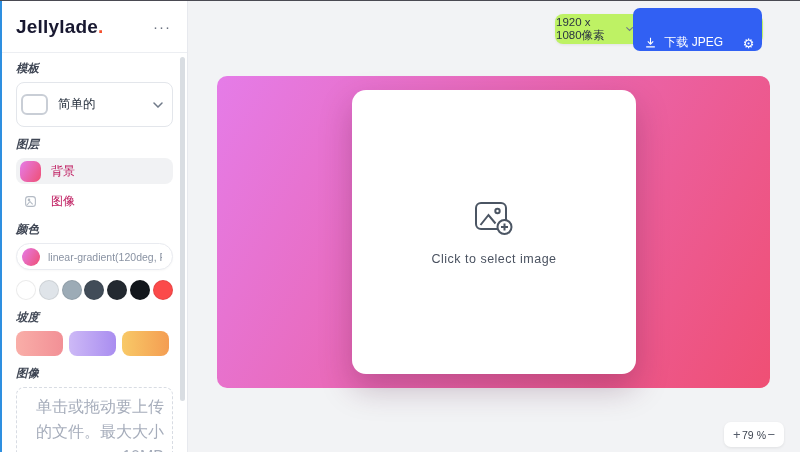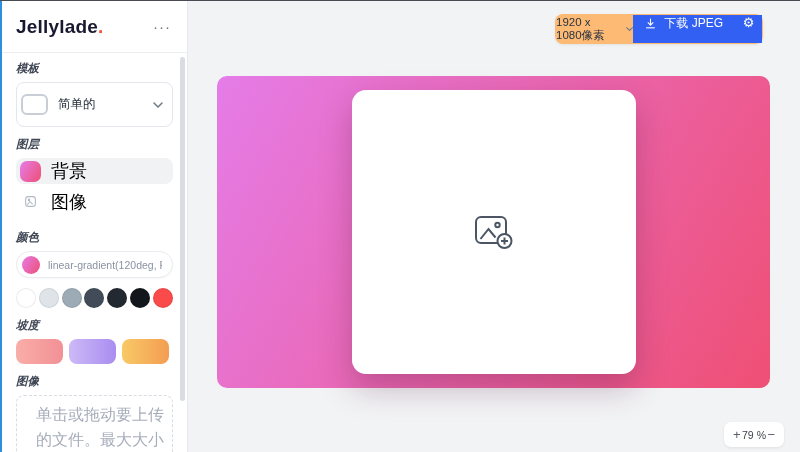--- a/index.html
+++ b/index.html
@@ -37,21 +37,21 @@
   }
   .tpl-swatch { width:27px; height:21px; background:#fff; border:2px solid #c9ced6; border-radius:6px; flex:none; }
   .tpl-text { flex:1; font-size:12.5px; color:#1f2937; }
 
   .layer-row {
     display:flex; align-items:center; gap:10px; height:25px;
     border-radius:8px; padding:0 4px; margin-bottom:5px; cursor:pointer;
   }
   .layer-row.selected { background:#f1f2f4; height:26px; }
   .layer-swatch { width:21px; height:21px; border-radius:7px; flex:none; }
-  .layer-label { font-size:18px; color:#000000; }
+  .layer-label { font-size:12px; color:#be185d; }
   .layer-icon-box { width:21px; display:flex; justify-content:center; }
 
   .color-pill {
     display:flex; align-items:center; gap:8px; height:27px;
     border:1px solid #e9ebf0; border-radius:15px; padding:0 10px 0 5px;
     background:#fff; cursor:pointer; box-shadow:0 1px 2px rgba(0,0,0,.03);
   }
   .color-dot { width:18px; height:18px; border-radius:50%; flex:none; }
   .color-text { flex:1; font-size:10.5px; color:#8a93a3; white-space:nowrap; overflow:hidden; }
 
@@ -69,25 +69,25 @@
   .link-row {
     display:flex; align-items:center; height:26px;
     border:1px solid #e7e9ee; border-radius:8px; padding:0 10px; background:#fff;
   }
 
   .sb-scrollbar { position:absolute; right:2px; top:56px; width:5px; height:344px; background:#d9dde2; border-radius:3px; }
 
   
   .toolbar {
     position:absolute; top:13px; left:555px; width:208px; height:30px;
-    background:#fdba74; border-radius:8px; display:flex; align-items:center;
+    background:#bef264; border-radius:8px; display:flex; align-items:center;
     box-shadow:0 1px 3px rgba(0,0,0,.07); z-index:30; padding:0 1px;
   }
   .size-select { flex:1; display:flex; align-items:center; justify-content:center; gap:8px; font-size:11.5px; color:#2a3342; cursor:pointer; }
-  .dl-group { height:28px; border-radius:0; display:flex; align-items:flex-start; color:#fff; overflow:hidden; flex:none; }
+  .dl-group { height:43px; border-radius:7px; display:flex; align-items:flex-end; color:#fff; overflow:hidden; flex:none; }
   .dl-main { display:flex; align-items:center; gap:7px; padding:0 11px; font-size:12px; cursor:pointer; border:none; background:transparent; color:#fff; font-family:inherit; }
   .dl-divider { width:1px; background:rgba(255,255,255,.28); }
   .gear-btn { width:27px; display:flex; align-items:center; justify-content:center; cursor:pointer; border:none; background:transparent; color:#fff; font-size:13px; }
 
   
   .canvas {
     position:absolute; left:217px; top:75px; width:553px; height:312px;
     border-radius:10px;
   }
   .ph-card {
@@ -140,21 +140,21 @@
       <span class="layer-icon-box">
         <svg width="13" height="13" viewBox="0 0 24 24" fill="none" stroke="#b3bac4" stroke-width="2">
             <rect x="3" y="3" width="18" height="18" rx="5"></rect>
             <circle cx="9.2" cy="9" r="1.4"></circle>
             <path d="M5.5 18.5 l5.5-6.5 5 5.5"></path>
           </svg>
       </span>
       <span class="layer-label">图像</span>
     </div>
 
-    <div class="sec-label" style="margin-top:16px">颜色</div>
+    <div class="sec-label" style="margin-top:8px">颜色</div>
     <div class="color-pill">
       <span class="color-dot" style="background: linear-gradient(120deg, rgb(229, 124, 232), rgb(239, 79, 116));"></span>
       <span class="color-text">linear-gradient(120deg, RGBA</span>
     </div>
     <div class="swatch-row">
       <span class="swatch" style="background: rgb(255, 255, 255);"></span>
       <span class="swatch" style="background: rgb(223, 228, 233);"></span>
       <span class="swatch" style="background: rgb(156, 171, 182);"></span>
       <span class="swatch" style="background: rgb(65, 76, 88);"></span>
       <span class="swatch" style="background: rgb(35, 41, 48);"></span>
@@ -210,20 +210,21 @@
 
   <div class="canvas" style="background: linear-gradient(120deg, rgb(229, 124, 232), rgb(239, 79, 116));">
     <div class="ph-card">
       <svg width="44" height="38" viewBox="0 0 44 38" fill="none" stroke="#4b5563" stroke-width="2">
         <rect x="4" y="4" width="30" height="26" rx="5"></rect>
         <circle cx="25.5" cy="12" r="2.2"></circle>
         <path d="M8.5 26 L16.5 16 L23.5 24.5"></path>
         <circle cx="32.5" cy="28" r="7" fill="#ffffff"></circle>
         <path d="M32.5 24.5 v7 M29 28 h7"></path>
       </svg>
+      <div class="ph-caption">Click to select image</div>
     </div>
   </div>
 
   <div class="zoom-pill">
     <span class="zbtn">+</span>
     <span class="zoom-val">79 %</span>
     <span class="zbtn">−</span>
   </div>
 </main>
 

